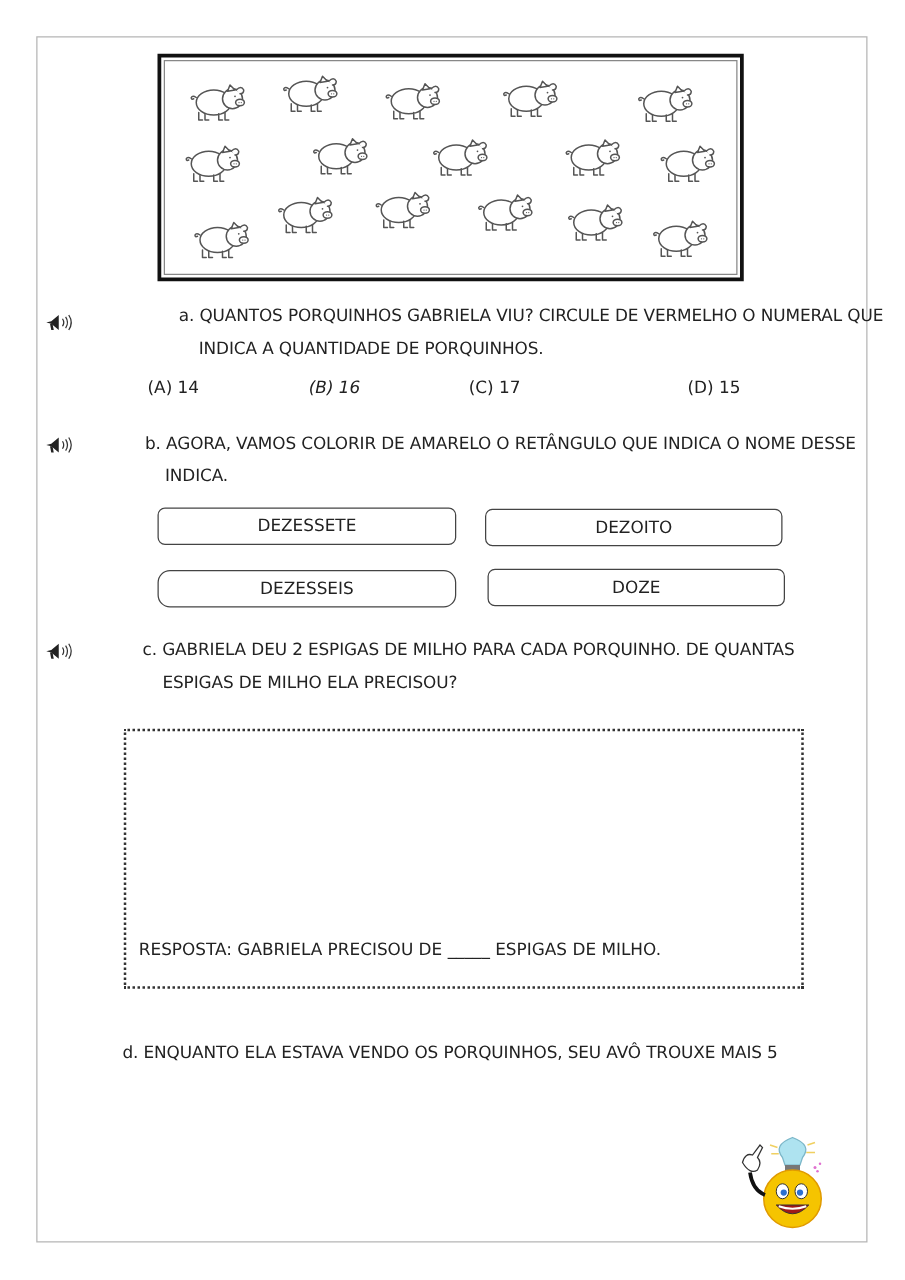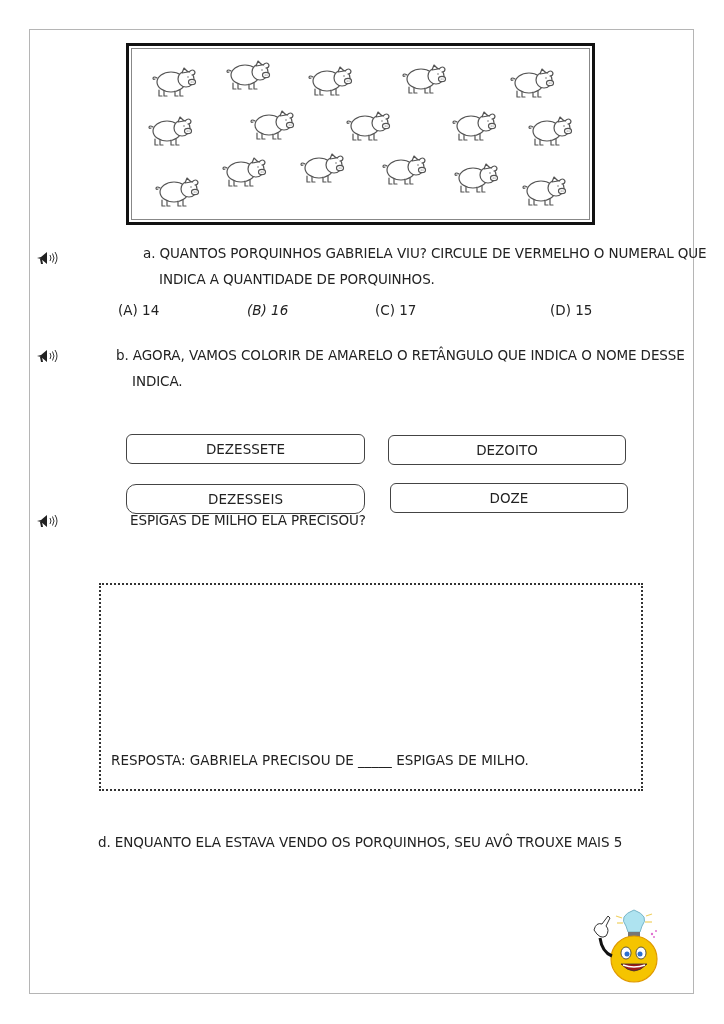--- a/index.html
+++ b/index.html
@@ -13,21 +13,21 @@
                        border: 1px solid #888; }
     .pig { position: absolute; width: 50px; height: 38px; }
     .pig svg { width: 100%; height: 100%; display: block; }
     .speaker { position: absolute; left: 36px; width: 24px; height: 14px; }
     .speaker svg { width: 100%; height: 100%; display: block; }
     .q { position: absolute; font-size: 13.5px; line-height: 26px; letter-spacing: -0.1px; }
     .q .line2 { display: block; padding-left: 16px; }
     .opt { position: absolute; top: 300px; font-size: 13.5px; line-height: 20px; }
     .name-box { position: absolute; height: 30px; border: 1.5px solid #444; border-radius: 6px;
                 box-sizing: border-box; font-size: 13.5px; display: flex; align-items: center;
-                justify-content: center; background: #fff; margin-top: 28px; }
+                justify-content: center; background: #fff; }
     .answer-box { position: absolute; left: 99px; top: 583px; width: 544px; height: 208px;
                   border: 2px dotted #333; box-sizing: border-box; }
     .answer-text { position: absolute; left: 10px; top: 165px; font-size: 13.5px; line-height: 20px; }
     .mascot { position: absolute; left: 590px; top: 906px; width: 80px; height: 78px; }
     .mascot svg { width: 100%; height: 100%; display: block; }
   </style>
 </head>
 <body>
 
 <div class="page-frame"></div>
@@ -327,20 +327,21 @@
 <div class="name-box" style="left:390px; top:455px; width:238px;">DOZE</div>
 
 <div class="speaker" style="top:514px;">
   <svg viewBox="0 0 24 14">
     <path d="M1 7 l4 -1 l6 -5 v12 l-6 -5 z" fill="#222"></path>
     <path d="M4 8 l1 5 h2 l-1 -5" fill="#222"></path>
     <path d="M14 4 q2 3 0 6 M16.5 2.5 q3 4.5 0 9 M19 1 q4 6 0 12" fill="none" stroke="#333" stroke-width="1"></path>
   </svg>
 </div>
 <div class="q" style="left:114px; top:507px;">
+  <span>c. GABRIELA DEU 2 ESPIGAS DE MILHO PARA CADA PORQUINHO. DE QUANTAS</span>
   <span class="line2">ESPIGAS DE MILHO ELA PRECISOU?</span>
 </div>
 <div class="answer-box">
   <span class="answer-text">RESPOSTA: GABRIELA PRECISOU DE _____ ESPIGAS DE MILHO.</span>
 </div>
 
 <div class="q" style="left:98px; top:829px;text-align:center;">
   <span>d. ENQUANTO ELA ESTAVA VENDO OS PORQUINHOS, SEU AVÔ TROUXE MAIS 5</span>
 </div>
 

